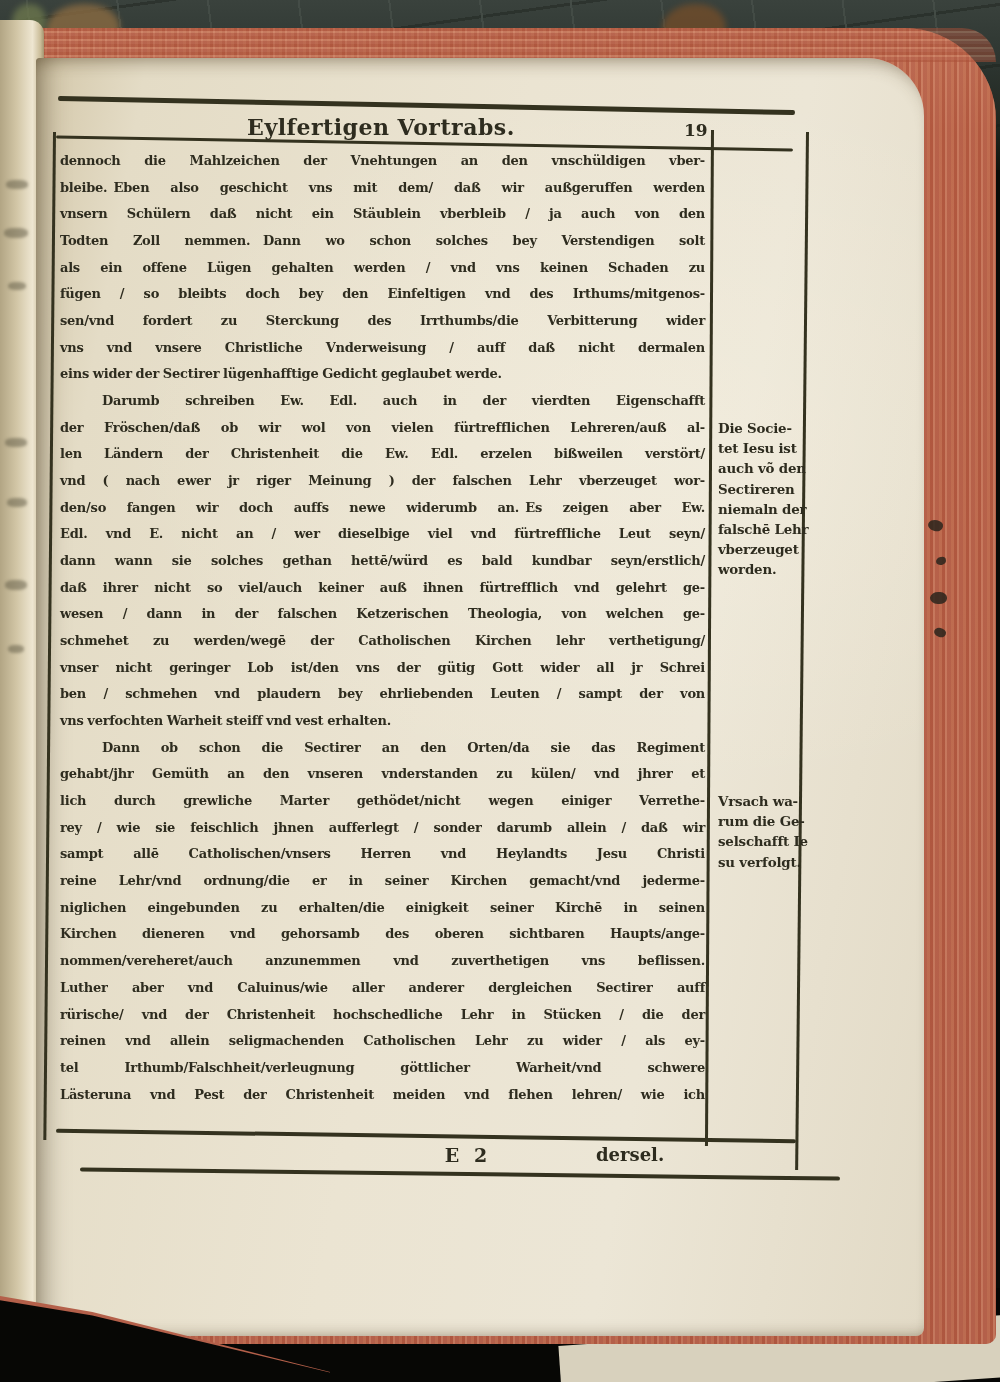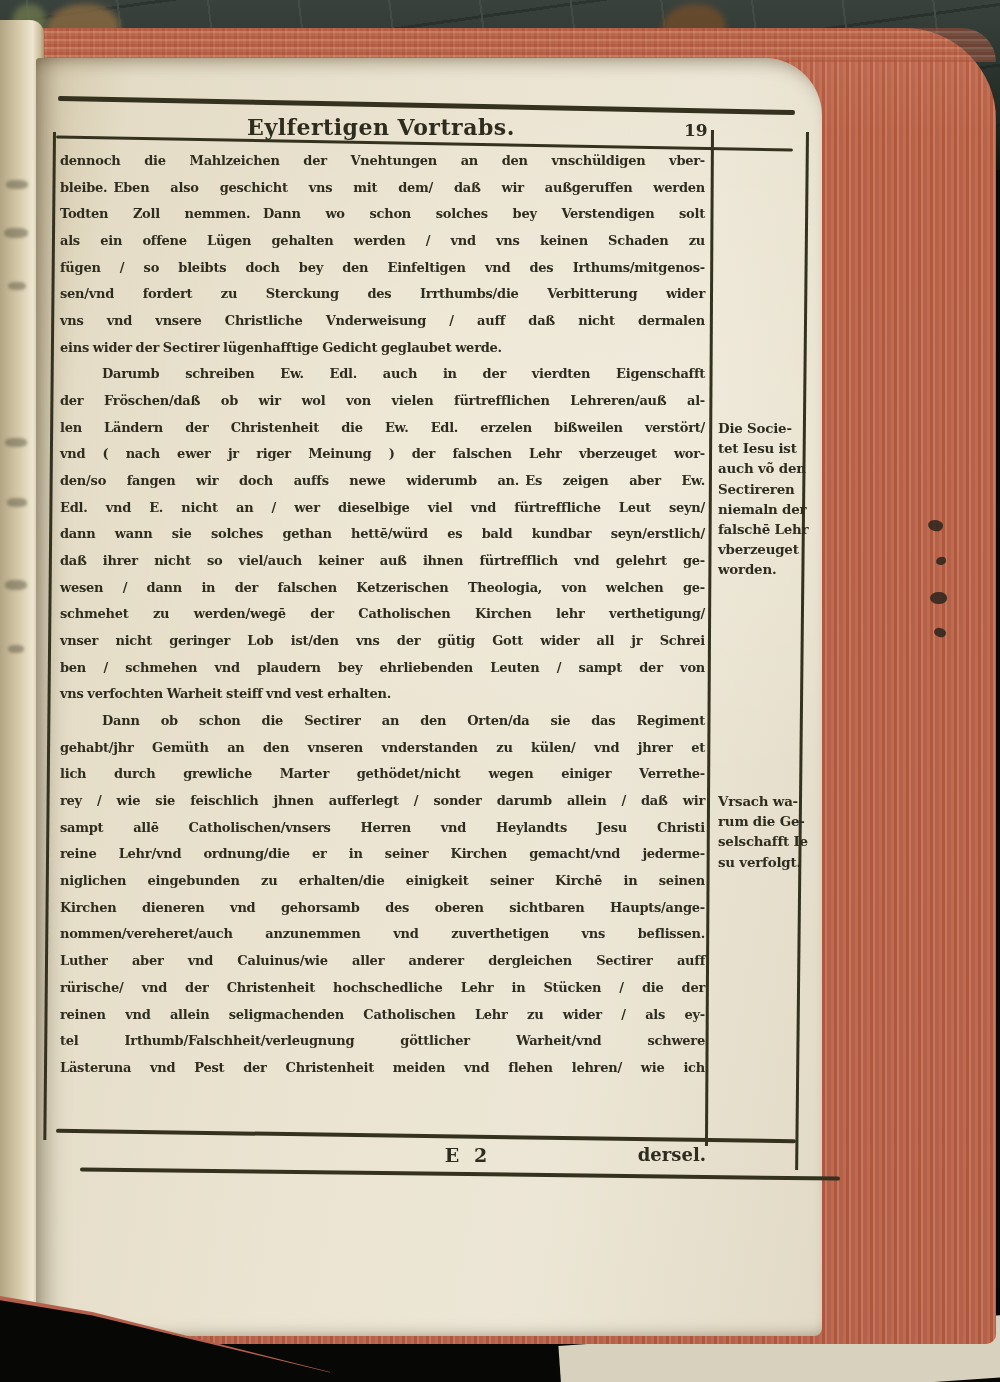--- a/index.html
+++ b/index.html
@@ -41,21 +41,21 @@
   .smudge{position:absolute;background:#5e5843;opacity:.5;filter:blur(1.4px);border-radius:40%;}
   .sm1{left:6px;top:160px;width:22px;height:9px;}
   .sm2{left:4px;top:208px;width:24px;height:10px;}
   .sm3{left:8px;top:262px;width:18px;height:8px;}
   .sm4{left:5px;top:418px;width:22px;height:9px;}
   .sm5{left:7px;top:478px;width:20px;height:9px;}
   .sm6{left:5px;top:560px;width:22px;height:10px;}
   .sm7{left:8px;top:625px;width:16px;height:8px;}
 
   
-  .page{position:absolute;left:36px;top:58px;width:786px;height:1278px;z-index:5;
+  .page{position:absolute;left:36px;top:58px;width:888px;height:1278px;z-index:5;
     border-radius:3px 58px 8px 4px;
     background:
       radial-gradient(ellipse 900px 600px at 70% 30%, rgba(255,252,240,.25), transparent 60%),
       linear-gradient(100deg,#d3c7a9 0%,#e4dcc6 10%,#ebe4d2 45%,#ece6d6 70%,#e2dac6 100%);
     box-shadow:inset 20px 0 26px -14px rgba(60,45,20,.5), inset 0 14px 18px -12px rgba(80,60,30,.45),
                inset 0 -10px 14px -10px rgba(80,60,30,.35);}
 
   
   .rule{position:absolute;background:#34321f;border-radius:2px;}
   .rule-top-1{left:22px;top:45px;width:737px;height:5px;transform:rotate(1.1deg);}
@@ -83,21 +83,21 @@
   
   .margin-note{position:absolute;left:682px;width:86px;color:#2e2c1f;
     font-weight:700;font-size:13.4px;letter-spacing:-0.2px;}
   .margin-note .mline{height:20.2px;line-height:20.2px;white-space:nowrap;}
   .note-0{top:360px;}
   .note-1{top:733px;}
 
   
   .sig{position:absolute;left:401px;top:1086px;transform:translateX(-50%);
     font-weight:700;font-size:19px;color:#2e2c1f;letter-spacing:4px;margin-left:31px;}
-  .catchword{position:absolute;left:560px;top:1086px;width:110px;text-align:right;
+  .catchword{position:absolute;left:560px;top:1086px;width:110px;
     font-weight:700;font-size:18px;color:#2e2c1f;}
 
   
   .bl-wedge-red{position:absolute;left:0;top:1282px;width:330px;height:100px;z-index:7;background:#b4604a;
     clip-path:polygon(0 14%,28% 30%,100% 90%,100% 100%,0 100%);}
   .bl-wedge{position:absolute;left:0;top:1287px;width:330px;height:95px;z-index:8;background:#070705;
     clip-path:polygon(0 14%,28% 30%,100% 90%,100% 100%,0 100%);}
 </style>
 </head>
 <body>
@@ -140,20 +140,21 @@
     <div class="page-number">19</div>
     <div class="rule rule-top-2"></div>
 
     <div class="vrule vrule-left"></div>
     <div class="vrule vrule-mid"></div>
     <div class="vrule vrule-right"></div>
 
     <div class="main-text">
         <div class="tline">dennoch die Mahlzeichen der Vnehtungen an den vnschüldigen vber-</div>
         <div class="tline">bleibe. Eben also geschicht vns mit dem/ daß wir außgeruffen werden</div>
+        <div class="tline">vnsern Schülern daß nicht ein Stäublein vberbleib / ja auch von den</div>
         <div class="tline">Todten Zoll nemmen. Dann wo schon solches bey Verstendigen solt</div>
         <div class="tline">als ein offene Lügen gehalten werden / vnd vns keinen Schaden zu</div>
         <div class="tline">fügen / so bleibts doch bey den Einfeltigen vnd des Irthums/mitgenos-</div>
         <div class="tline">sen/vnd fordert zu Sterckung des Irrthumbs/die Verbitterung wider</div>
         <div class="tline">vns vnd vnsere Christliche Vnderweisung / auff daß nicht dermalen</div>
         <div class="tline pend">eins wider der Sectirer lügenhafftige Gedicht geglaubet werde.</div>
         <div class="tline indent">Darumb schreiben Ew. Edl. auch in der vierdten Eigenschafft</div>
         <div class="tline">der Fröschen/daß ob wir wol von vielen fürtrefflichen Lehreren/auß al-</div>
         <div class="tline">len Ländern der Christenheit die Ew. Edl. erzelen bißweilen verstört/</div>
         <div class="tline">vnd ( nach ewer jr riger Meinung ) der falschen Lehr vberzeuget wor-</div>

